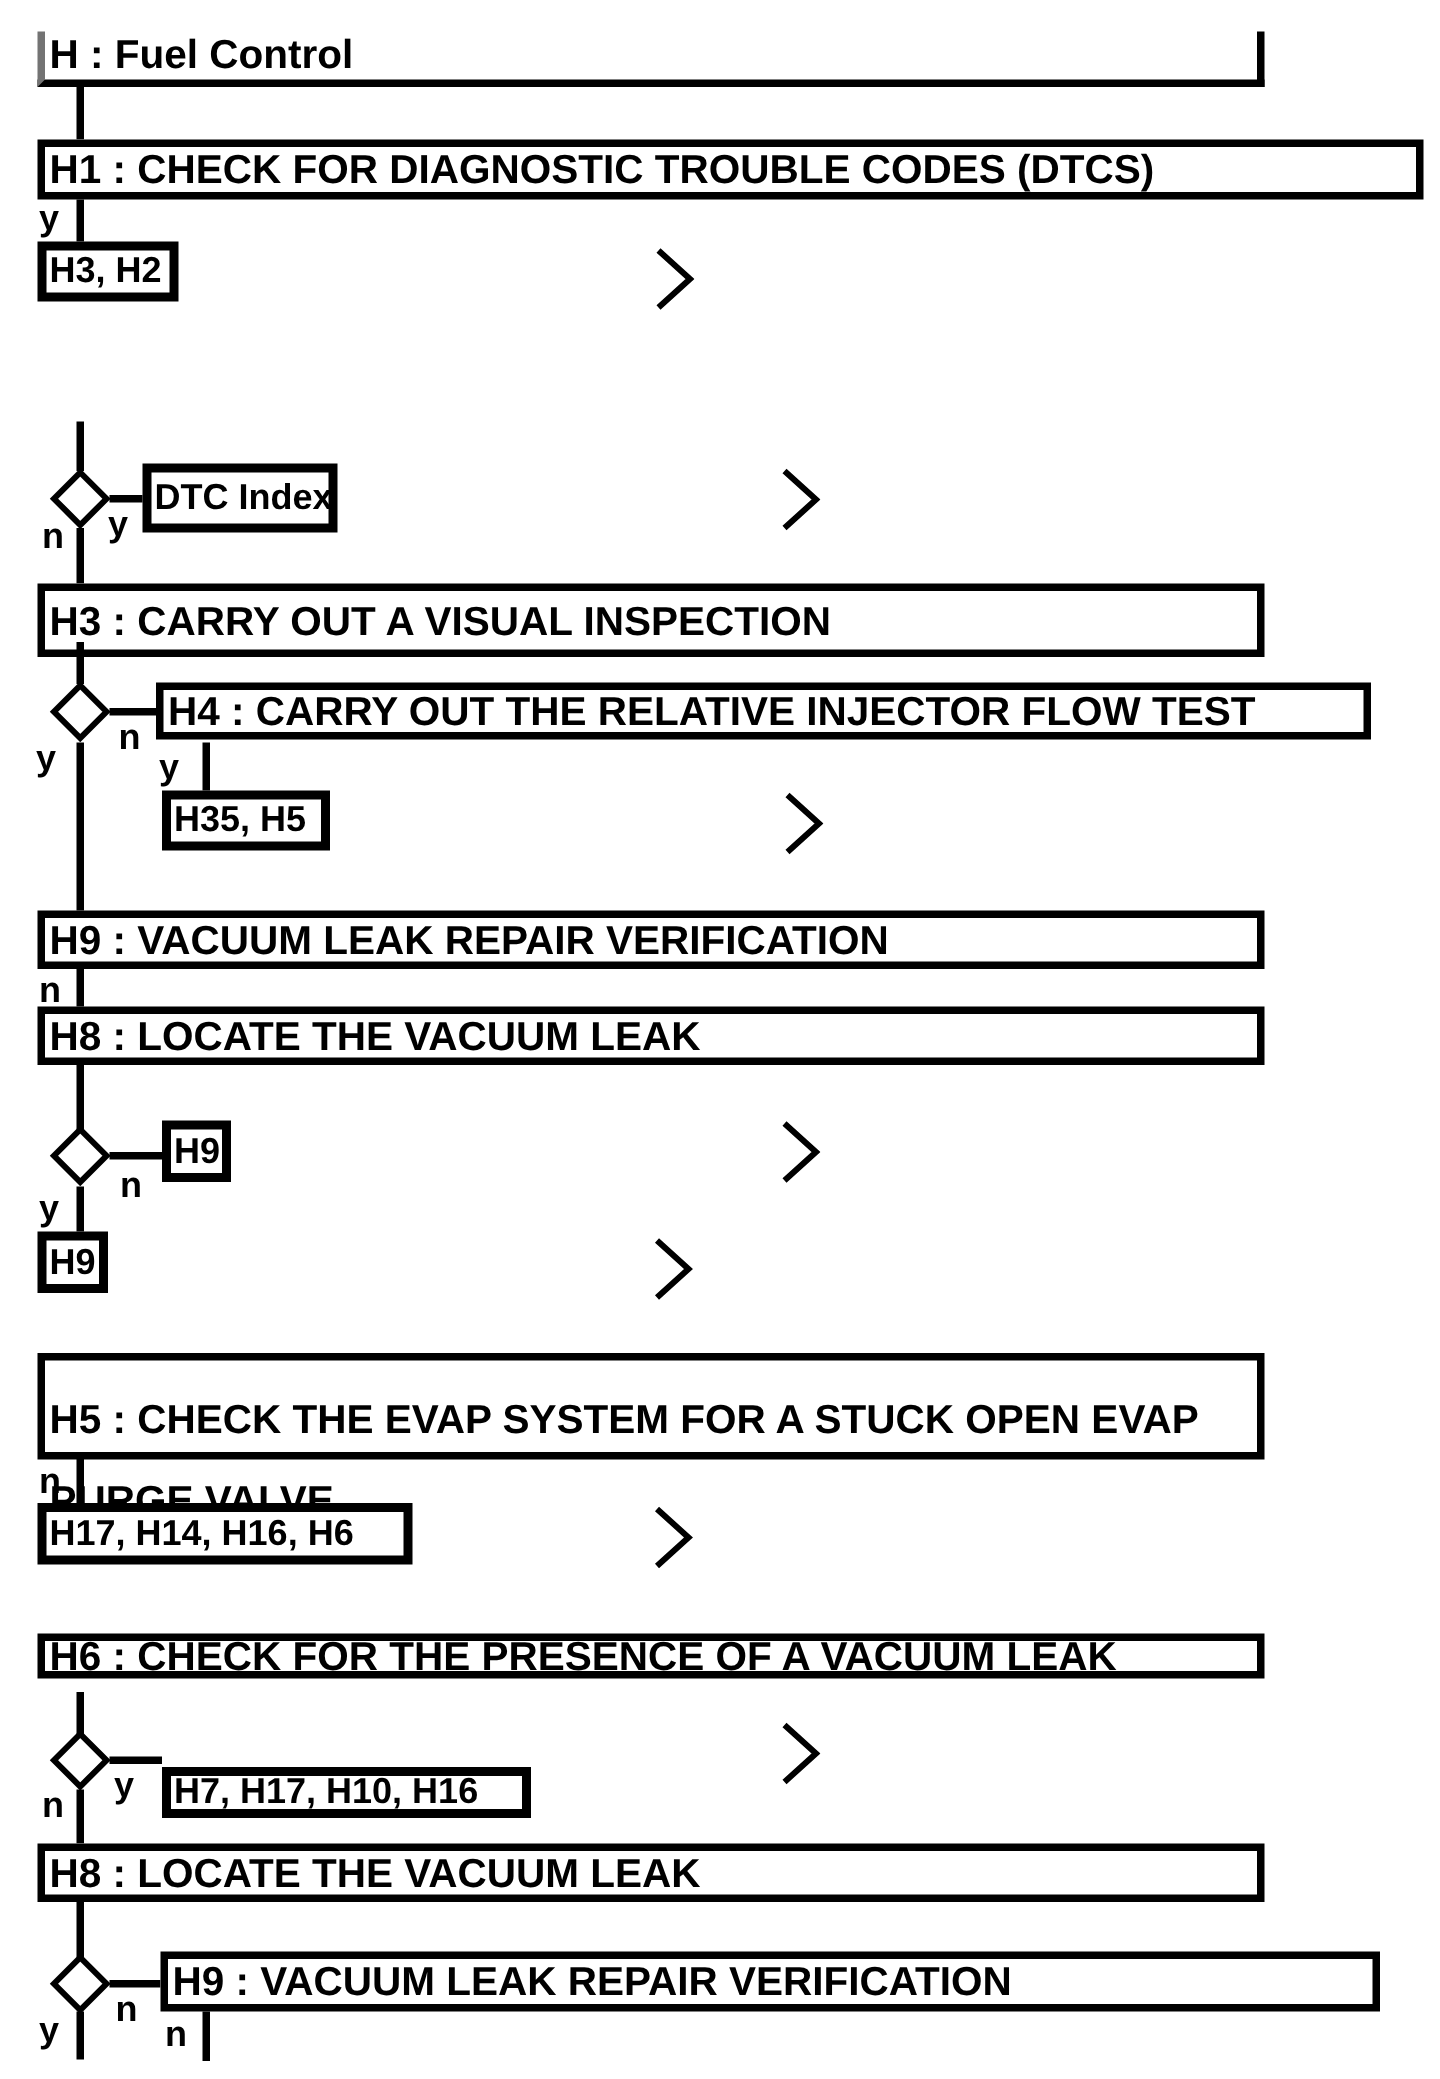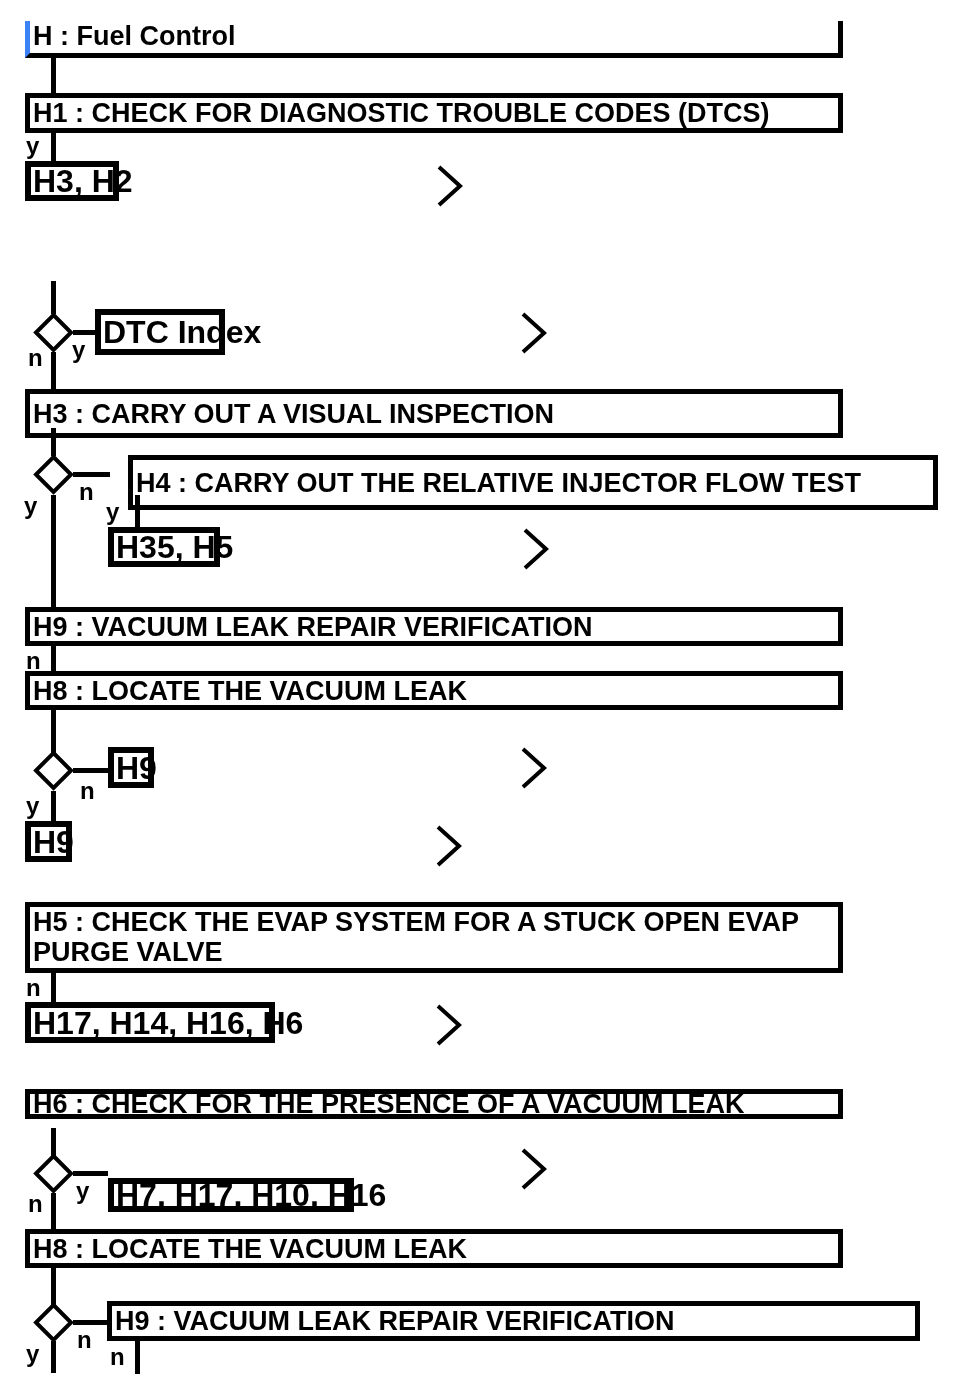--- a/index.html
+++ b/index.html
@@ -6,47 +6,47 @@
   .canvas {
     position:relative; width:960px; height:1386px; background:#ffffff;
     font-family:"Liberation Sans", sans-serif; color:#000; overflow:hidden;
     font-weight:bold;
   }
   .box {
     position:absolute; box-sizing:border-box; background:#fff;
     border:5px solid #000; display:flex; align-items:center;
     font-size:27px; line-height:30px; white-space:nowrap; padding-left:3px;
   }
-  .box.small { border-width:6px; font-size:32px; padding-left:2px; }
+  .box.small { border-width:6px; font-size:24px; padding-left:2px; }
   .box.twoline { white-space:normal; align-items:flex-start; }
-  .box.twoline .lines span { display:block; }
+  .box.twoline .lines span { display:block;margin-top:24px; }
   .header {
     position:absolute; box-sizing:border-box; background:#fff;
-    border-left:5px solid #3b82f6; border-right:5px solid #000; border-bottom:5px solid #000;
+    border-left:5px solid #737373; border-right:5px solid #000; border-bottom:5px solid #000;
     display:flex; align-items:flex-end; font-size:27px; line-height:33px;
     padding-left:3px; white-space:nowrap;
   }
   .vline, .hline { position:absolute; background:#000; }
   .yn { position:absolute; font-size:24px; line-height:24px; }
   .diamond { position:absolute; }
   .diamond polygon { fill:#fff; stroke:#000; stroke-width:4; }
   .chev { position:absolute; }
   .chev polyline { fill:none; stroke:#000; stroke-width:4; }
 </style>
 </head>
 <body>
 
 <div class="canvas">
 
   <div class="header" style="left:25px;top:21px;width:818px;height:37px">
     <span>H : Fuel Control</span>
   </div>
   <div class="vline" style="left:51px;top:58px;width:5px;height:35px"></div>
 
-  <div class="box" style="left:25px;top:93px;width:818px;height:40px">
+  <div class="box" style="left:25px;top:93px;width:924px;height:40px">
     <span>H1 : CHECK FOR DIAGNOSTIC TROUBLE CODES (DTCS)</span>
   </div>
   <div class="yn" style="left:26px;top:134px">y</div>
   <div class="vline" style="left:51px;top:133px;width:5px;height:29px"></div>
   <div class="box small" style="left:25px;top:161px;width:94px;height:40px">
     <span>H3, H2</span>
   </div>
   <svg class="chev" style="left:437px;top:164px" width="26" height="44" viewBox="0 0 26 44">
       <polyline points="2,3 23,22 2,41"></polyline>
     </svg>
@@ -69,21 +69,21 @@
   <div class="box" style="left:25px;top:389px;width:818px;height:49px">
     <span>H3 : CARRY OUT A VISUAL INSPECTION</span>
   </div>
   <div class="vline" style="left:51px;top:428px;width:5px;height:28px"></div>
   <svg class="diamond" style="left:33px;top:454px" width="41" height="41" viewBox="0 0 41 41">
       <polygon points="20.5,3 38,20.5 20.5,38 3,20.5"></polygon>
     </svg>
   <div class="hline" style="left:73px;top:472px;width:37px;height:5px"></div>
   <div class="yn" style="left:79px;top:480px">n</div>
   <div class="yn" style="left:24px;top:494px">y</div>
-  <div class="box" style="left:128px;top:455px;width:810px;height:55px">
+  <div class="box" style="left:104px;top:455px;width:810px;height:38px">
     <span>H4 : CARRY OUT THE RELATIVE INJECTOR FLOW TEST</span>
   </div>
   <div class="yn" style="left:106px;top:500px">y</div>
   <div class="vline" style="left:135px;top:495px;width:5px;height:33px"></div>
   <div class="box small" style="left:108px;top:527px;width:112px;height:40px">
     <span>H35, H5</span>
   </div>
   <svg class="chev" style="left:523px;top:527px" width="26" height="44" viewBox="0 0 26 44">
       <polyline points="2,3 23,22 2,41"></polyline>
     </svg>

